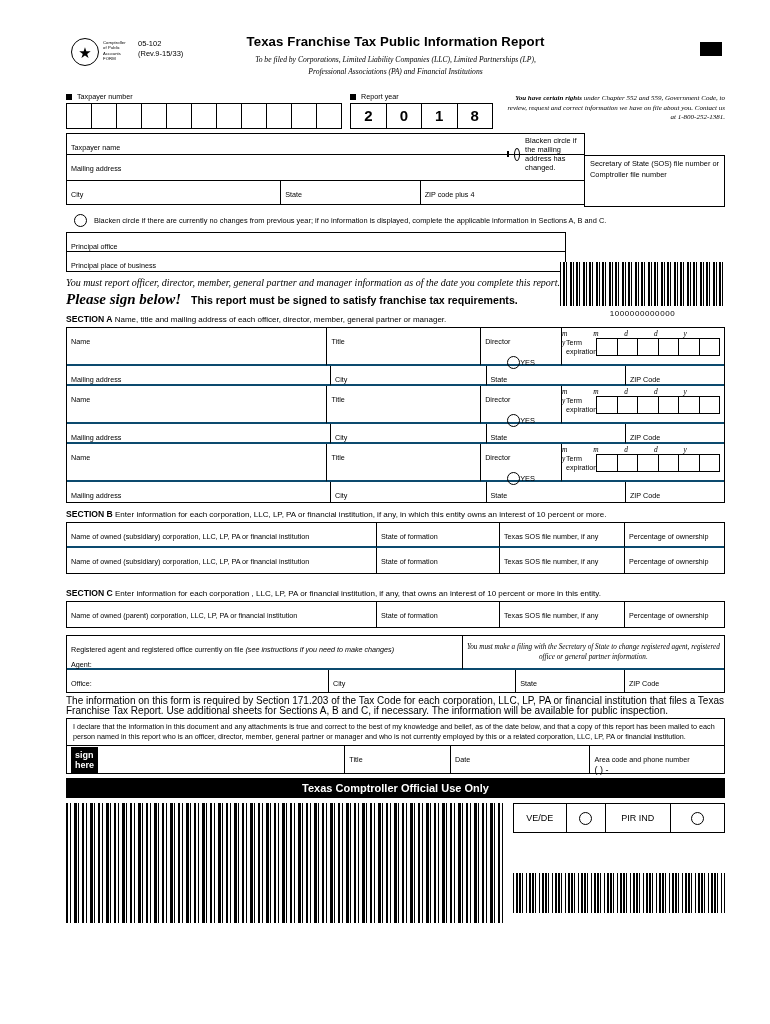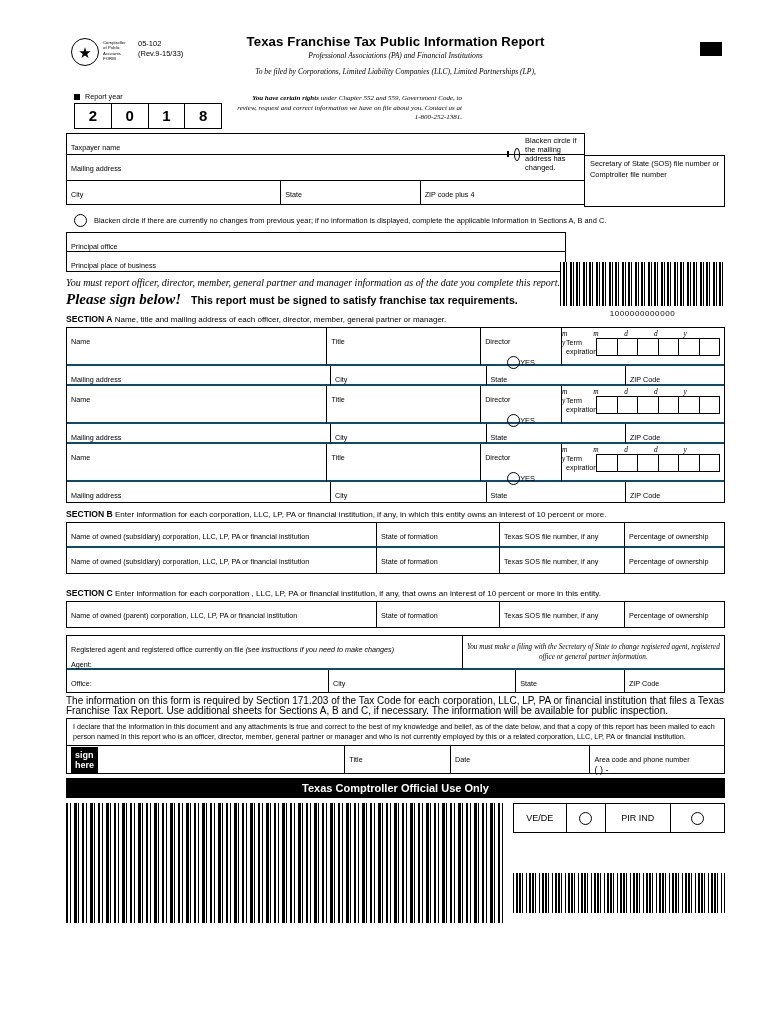--- a/index.html
+++ b/index.html
@@ -371,28 +371,47 @@
     <div class="logo-block">
       <div class="star"></div>
       <div class="logo-text">Comptroller<br>of Public<br>Accounts<br>FORM</div>
     </div>
     <div class="form-no">
       <div>05-102</div>
       <div>(Rev.9-15/33)</div>
     </div>
     <div class="title-block">
       <div class="title-main">Texas Franchise Tax Public Information Report</div>
+      <div class="title-sub serif">To be filed by Corporations, Limited Liability Companies (LLC), Limited Partnerships (LP),</div>
       <div class="title-sub serif" style="margin-top:1px">Professional Associations (PA) and Financial Institutions</div>
-      <div class="title-sub serif">To be filed by Corporations, Limited Liability Companies (LLC), Limited Partnerships (LP),</div>
     </div>
     <div class="blackbox"></div>
   </div>
 
 
   <div class="row-tp">
+    <div class="tp-left">
+      <div class="tp-label">
+        <span class="sq"></span>
+        <span class="lbl">Taxpayer number</span>
+      </div>
+      <div class="cells">
+        <div></div>
+          <div></div>
+          <div></div>
+          <div></div>
+          <div></div>
+        <div></div>
+          <div></div>
+          <div></div>
+          <div></div>
+          <div></div>
+          <div></div>
+      </div>
+    </div>
     <div class="ry-block">
       <div class="tp-label">
         <span class="sq"></span>
         <span class="lbl">Report year</span>
       </div>
       <div class="ry-cells">
         <div>2</div>
         <div>0</div>
         <div>1</div>
         <div>8</div>

